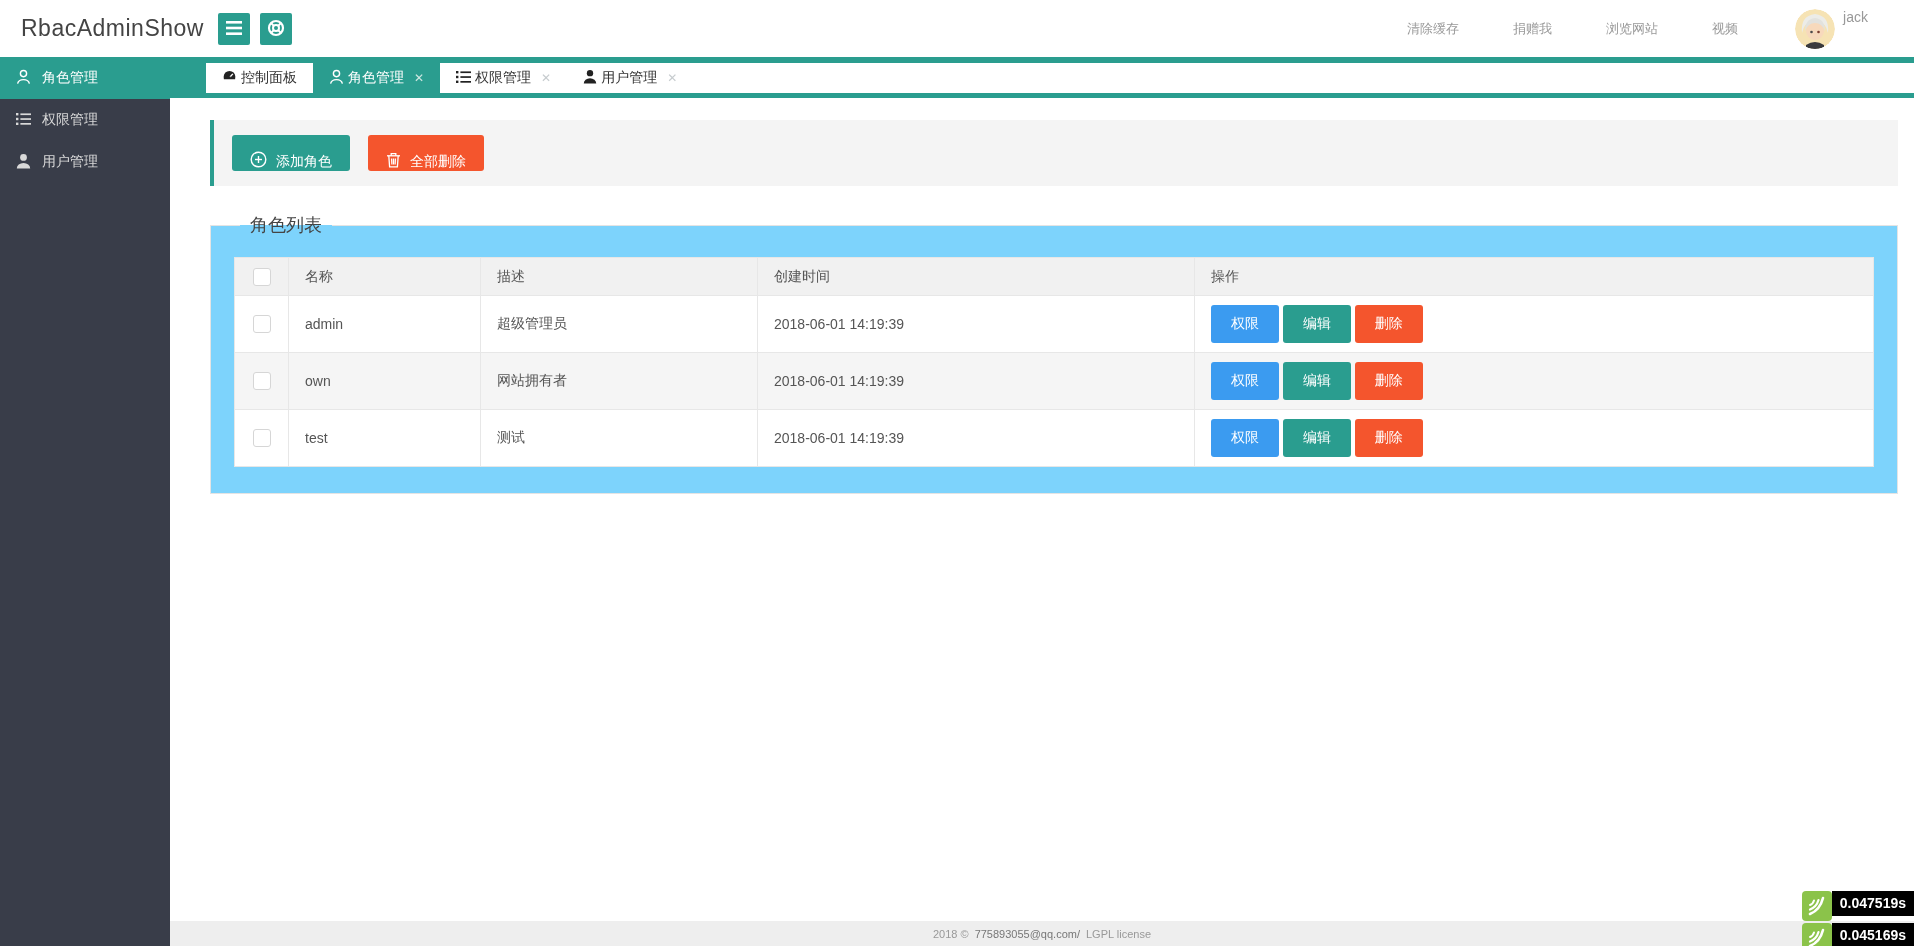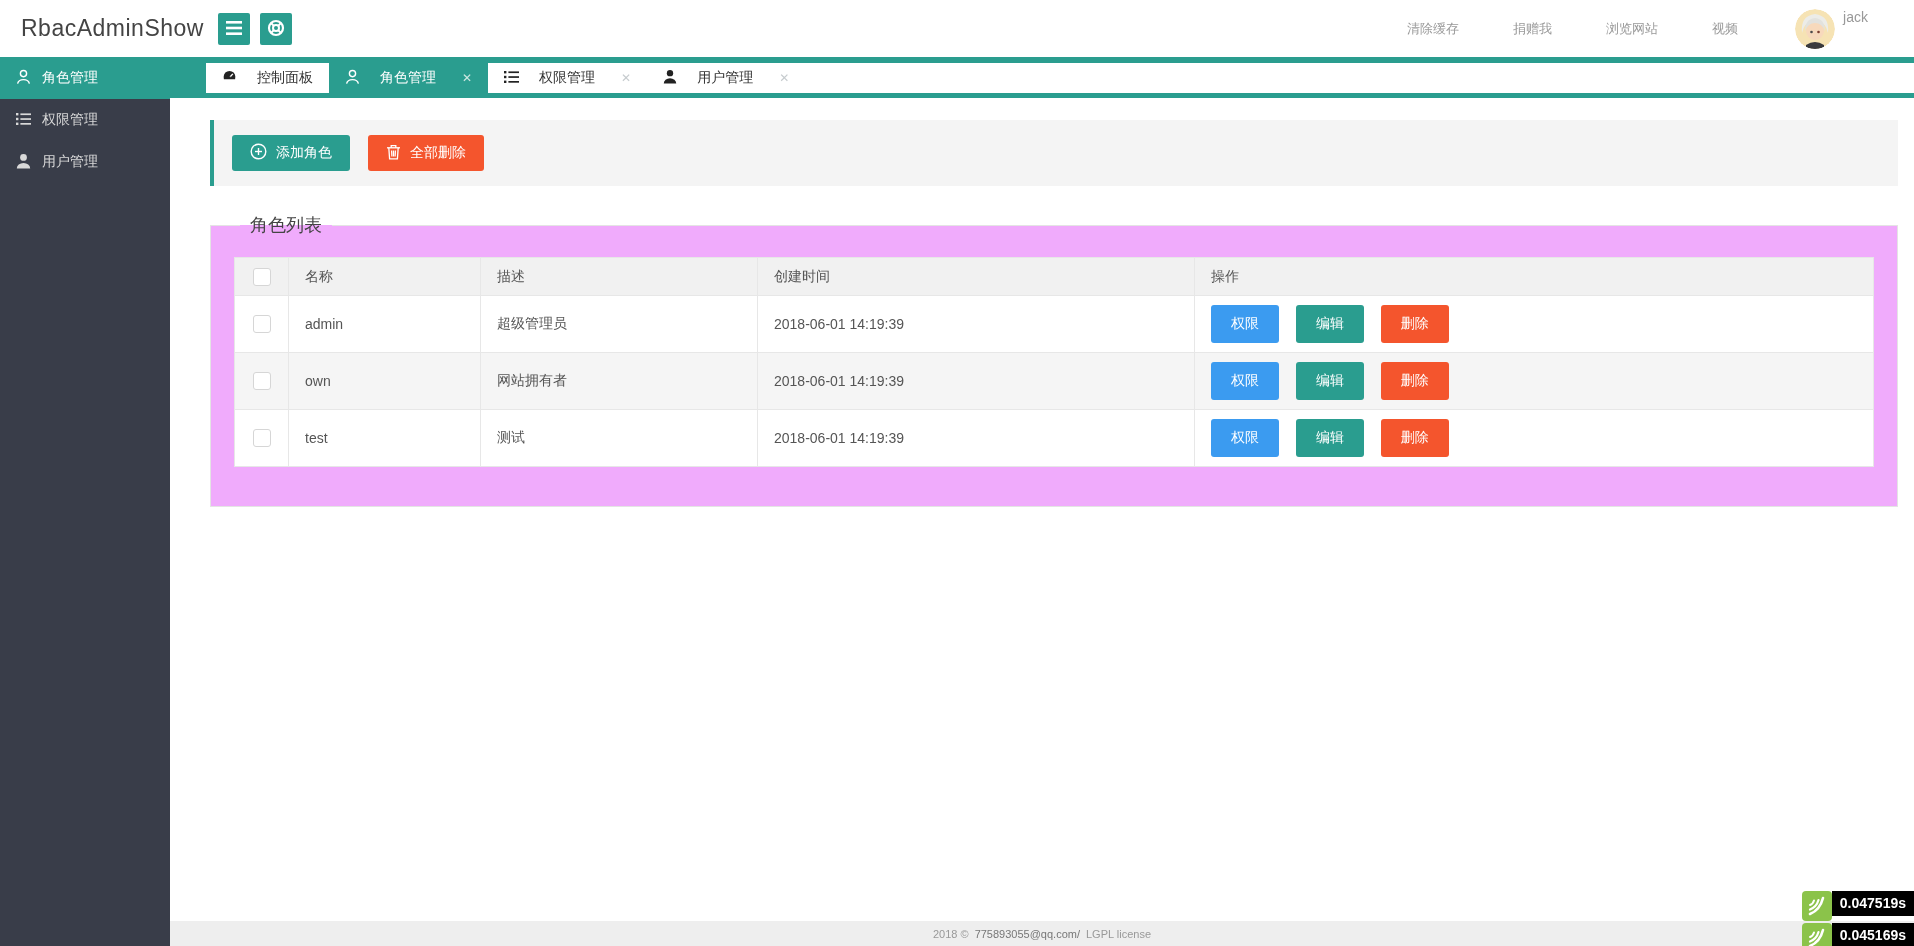--- a/index.html
+++ b/index.html
@@ -23,51 +23,51 @@
   #sidebar { position:absolute; left:0; top:57px; width:170px; height:889px; background:#393D49; }
   .side-item { height:42px; display:flex; align-items:center; gap:11px; padding-left:16px;
                color:#D9D9D9; font-size:14px; cursor:pointer; }
   .side-item.active { background:#2A9D8F; color:#fff; }
   .side-item svg { flex:0 0 auto; }
 
   
   #tabbar { position:absolute; left:170px; top:57px; width:1744px; height:41px; background:#fff;
             border-top:6px solid #2A9D8F; border-bottom:5px solid #2A9D8F; display:flex; }
   #tab-spacer { width:36px; background:#2A9D8F; }
-  .tab { display:flex; align-items:center; gap:20px; padding:0 16px; font-size:14px;
+  .tab { display:flex; align-items:center; gap:4px; padding:0 16px; font-size:14px;
          color:#333; cursor:pointer; white-space:nowrap; }
   .tab.active { background:#2A9D8F; color:#fff; }
   .tab-close { font-size:12px; color:#C6CBCE; margin-left:6px; cursor:pointer; }
   .tab.active .tab-close { color:#CFE8E2; }
 
   
   #content { position:absolute; left:170px; top:98px; width:1744px; height:823px; background:#fff; }
 
   #toolbar { position:absolute; left:40px; top:22px; width:1688px; height:66px;
              background:#F4F4F4; border-left:4px solid #2A9D8F;
              display:flex; align-items:center; padding-left:18px; gap:18px; }
   .tbtn { height:36px; border:none; border-radius:3px; color:#fff; font-size:14px;
-          display:flex; align-items:center; gap:9px; padding:0 18px; cursor:pointer; }
+          display:flex; align-items:flex-end; gap:9px; padding:0 18px; cursor:pointer; }
   .tbtn.add { background:#2A9D8F; }
   .tbtn.delall { background:#F4552D; }
 
   #role-fieldset { position:absolute; left:40px; top:115px; width:1688px;
-                   border:1px solid #E4E4E4; padding:20px 23px 39px; background:#f0abfc; }
+                   border:1px solid #E4E4E4; padding:20px 23px 26px; background:#7dd3fc; }
   #role-fieldset legend { font-size:18px; color:#444; padding:0 10px; margin-left:6px; }
 
   table { width:100%; border-collapse:collapse; font-size:14px; color:#555; table-layout:fixed; }
   th,td { border:1px solid #E7E7E7; text-align:left; padding-left:16px; }
   th { background:#F1F1F1; font-weight:normal; height:38px; color:#555; }
   td { height:57px; background:#fff; }
   tr.striped td { background:#F5F5F5; }
   .col-check { width:54px; } .col-name { width:192px; } .col-desc { width:277px; } .col-time { width:437px; }
   .cb-cell { padding:0; text-align:center; }
   .checkbox { display:inline-block; width:18px; height:18px; background:#fff;
               border:1px solid #D6D6D6; border-radius:3px; vertical-align:middle; cursor:pointer; }
-  .row-btn { height:38px; padding:0 20px; margin-right:13px; border:none; border-radius:3px;
+  .row-btn { height:38px; padding:0 20px; border:none; border-radius:3px;
              color:#fff; font-size:14px; cursor:pointer; }
   .row-btn.perm { background:#3B9BF0; }
   .row-btn.edit { background:#2A9D8F; }
   .row-btn.del  { background:#F4552D; }
 
   
   #footer { position:absolute; left:170px; top:921px; width:1744px; height:25px; background:#EEEEEE;
             display:flex; align-items:center; justify-content:center; gap:6px;
             font-size:11px; color:#999; }
   #footer a { color:#777; text-decoration:none; }

